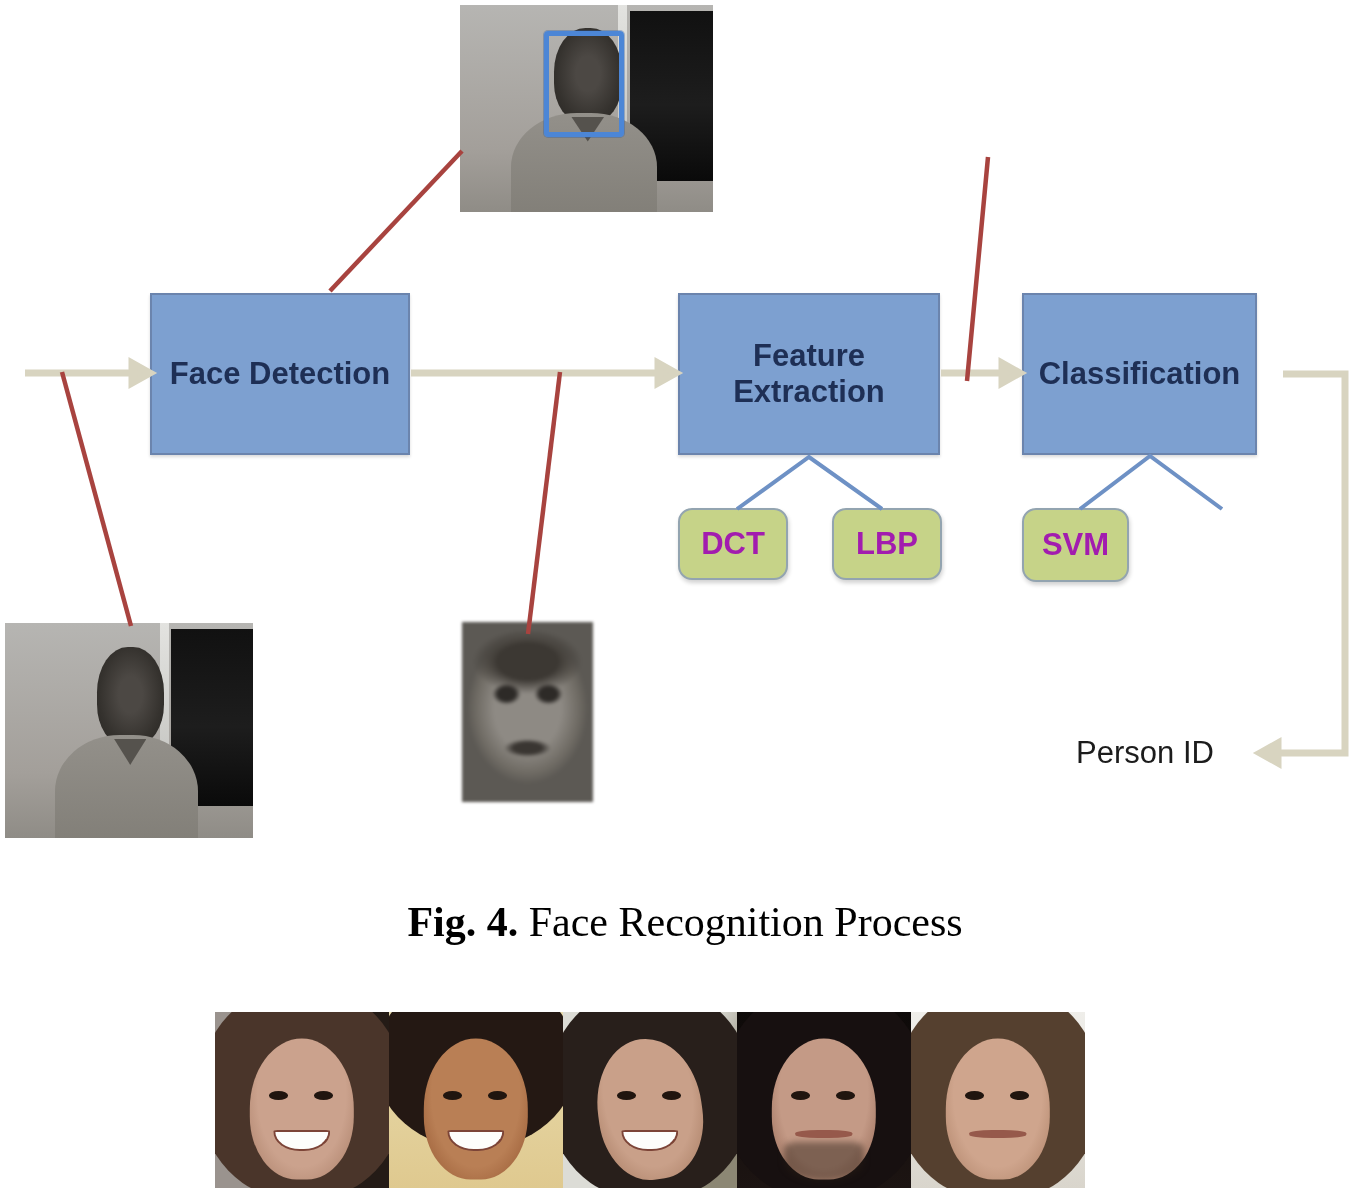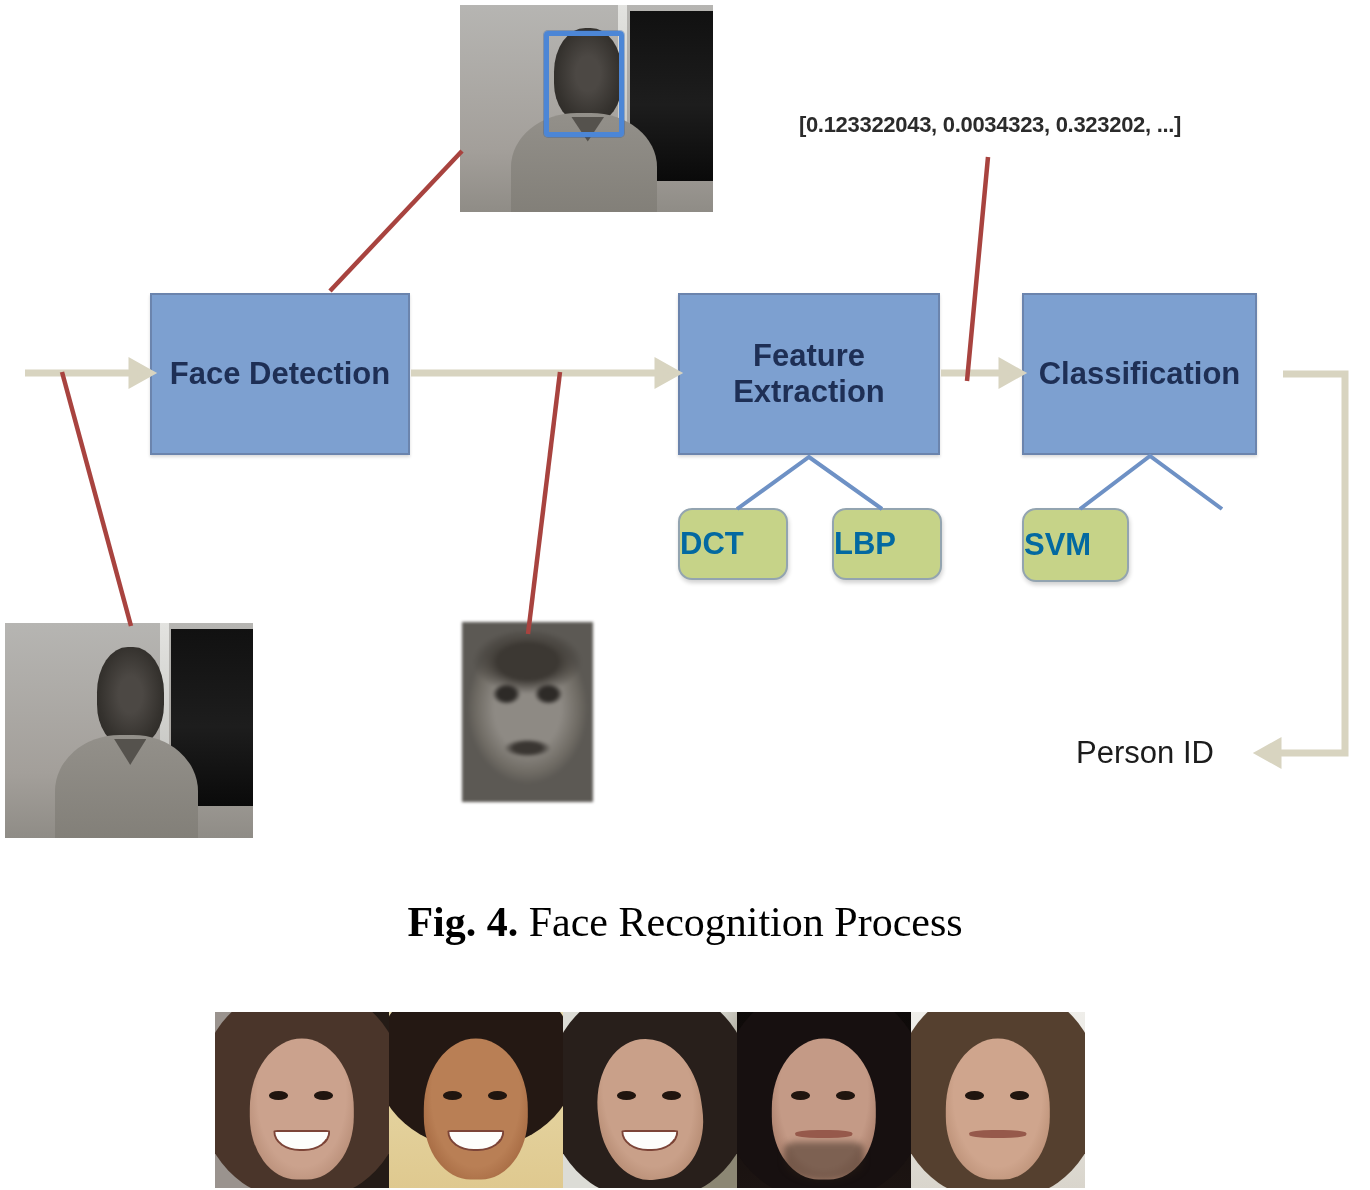--- a/index.html
+++ b/index.html
@@ -13,23 +13,23 @@
     position:absolute; display:flex; align-items:center; justify-content:center;
     background:#7da0d0; border:2px solid #6b84ad; box-sizing:border-box;
     color:#1e2f55; font-size:31px; font-weight:600; text-align:center; line-height:1.15;
     box-shadow:0 2px 3px rgba(0,0,0,0.15);
   }
   #box-face-detection   { left:150px;  top:293px; width:260px; height:162px; }
   #box-feature-extraction{ left:678px; top:293px; width:262px; height:162px; padding:0 35px; }
   #box-classification   { left:1022px; top:293px; width:235px; height:162px; }
 
   .methodbox {
-    position:absolute; display:flex; align-items:center; justify-content:flex-start;
+    position:absolute; display:flex; align-items:center; justify-content:center;
     background:#c6d388; border:2.5px solid #93a4b0; border-radius:14px; box-sizing:border-box;
-    color:#0369a1; font-size:31px; font-weight:600;
+    color:#a21caf; font-size:31px; font-weight:600;
     box-shadow:1px 3px 4px rgba(0,0,0,0.18);
   }
   #box-dct { left:678px;  top:508px; width:110px; height:72px; }
   #box-lbp { left:832px;  top:508px; width:110px; height:72px; }
   #box-svm { left:1022px; top:508px; width:107px; height:74px; }
   #box-knn { left:1172px; top:508px; width:110px; height:74px; }
 
   
   #feature-vector {
     position:absolute; left:790px; top:112px; width:400px; text-align:center;
@@ -170,21 +170,20 @@
   <div class="methodbox" id="box-dct">
     <span>DCT</span>
   </div>
   <div class="methodbox" id="box-svm">
     <span>SVM</span>
   </div>
   <div class="methodbox" id="box-lbp">
     <span>LBP</span>
   </div>
 
-  <div id="feature-vector">[0.123322043, 0.0034323, 0.323202, ...]</div>
   <div id="person-id">Person ID</div>
 
   <svg id="lines" viewBox="0 0 1370 1190">
 
     <g stroke="#d8d4c0" stroke-width="7" fill="#d8d4c0">
       <path d="M25 373 H134" fill="none"></path>
       <polygon points="150,373 132,363 132,383"></polygon>
       <path d="M411 373 H658" fill="none"></path>
       <polygon points="676,373 658,363 658,383"></polygon>
       <path d="M941 373 H1002" fill="none"></path>

